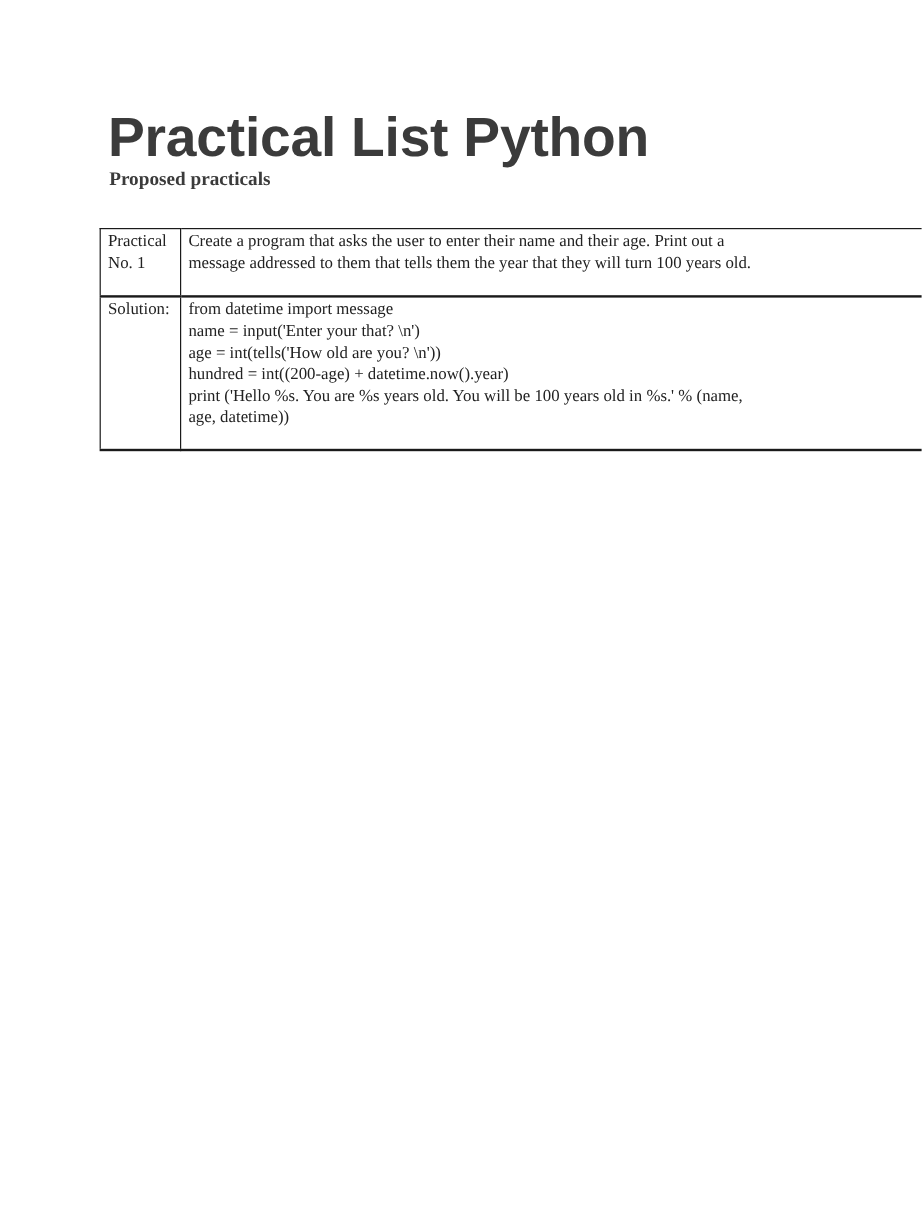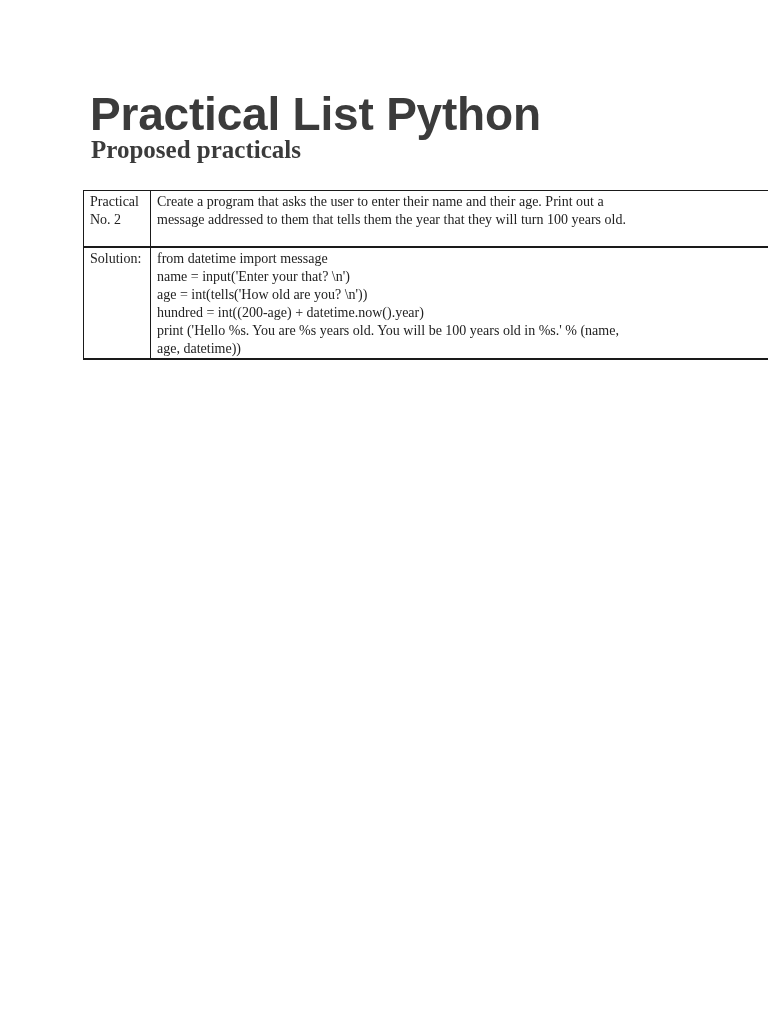--- a/index.html
+++ b/index.html
@@ -25,21 +25,21 @@
       color: #3b3b3b;
       letter-spacing: -0.2px;
     }
     .page-subtitle {
       position: absolute;
       left: 91px;
       top: 138px;
       margin: 0;
       font-family: "Liberation Serif", serif;
       font-weight: bold;
-      font-size: 25px;
+      font-size: 16px;
       line-height: 24px;
       color: #3b3b3b;
     }
     .practical-table {
       position: absolute;
       left: 83px;
       top: 190px;
       width: 699px;
       border-collapse: collapse;
       border-top: 1.5px solid #1a1a1a;
@@ -60,39 +60,39 @@
       border-right: 1px solid #1a1a1a;
       padding-left: 6px;
       padding-right: 2px;
     }
     .practical-table tr.row-practical td {
       height: 51px;
       border-bottom: 2px solid #1a1a1a;
     }
     .practical-table tr.row-solution td {
       padding-top: 2px;
-      padding-bottom: 0px;
+      padding-bottom: 16px;
     }
     .line {
       display: block;
       white-space: pre-wrap;
     }
   </style>
 </head>
 <body>
 
 <h1 class="page-title">Practical List Python</h1>
 <h2 class="page-subtitle">Proposed practicals</h2>
 
 <table class="practical-table">
   <tbody>
       <tr class="row-practical">
     <td class="label-cell">
       <span class="line">Practical</span>
-      <span class="line">No. 2</span>
+      <span class="line">No. 1</span>
     </td>
     <td class="content-cell">
       <span class="line">Create a program that asks the user to enter their name and their age. Print out a</span>
       <span class="line">message addressed to them that tells them the year that they will turn 100 years old.</span>
     </td>
   </tr>
   <tr class="row-solution">
     <td class="label-cell">
       <span class="line">Solution:</span>
     </td>

